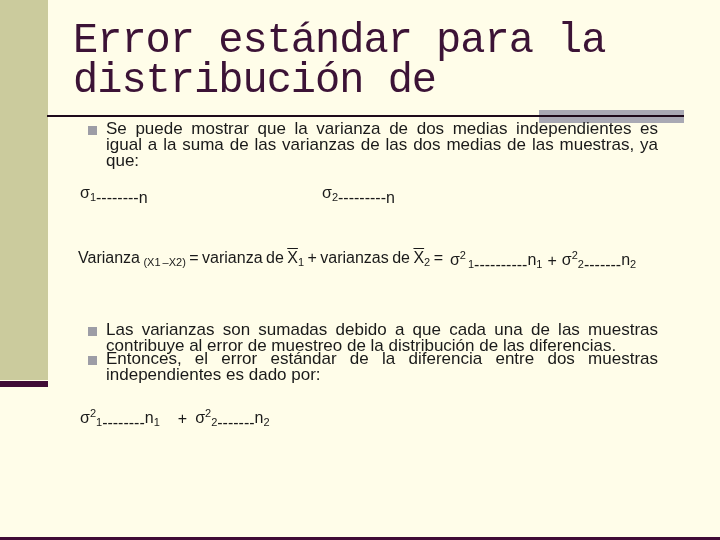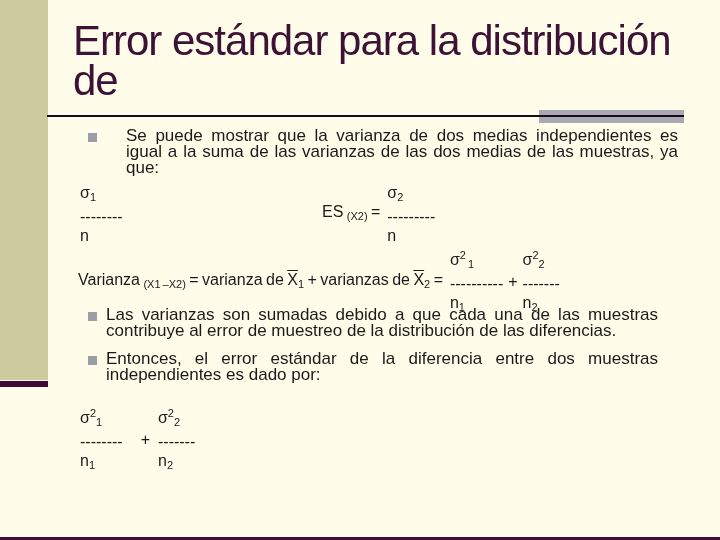--- a/index.html
+++ b/index.html
@@ -9,44 +9,44 @@
     font-family:"Liberation Sans", sans-serif;
   }
   .abs { position:absolute; }
 
   #band        { left:0; top:0; width:48px; height:380px; background:#cbcb9d; }
   #band-bar    { left:0; top:381px; width:48px; height:6px; background:#400c36; }
   #bottom-line { left:0; top:537px; width:720px; height:3px; background:#400c36; }
 
   #title {
     left:73px; top:21px; width:640px; margin:0;
-    font-family:Liberation Sans, sans-serif; font-weight:normal;
+    font-family:Liberation Mono, monospace; font-weight:normal;
     font-size:42px; line-height:40px; letter-spacing:-1px;
     color:#3c1336;
   }
   #accent-rect { left:539px; top:110px; width:145px; height:13px; background:#a9a9b4; }
   #rule        { left:47px; top:115px; width:637px; height:2px; background:#1e0a1b; }
 
   .bullet-row { position:absolute; left:88px; display:flex; }
   .bullet-sq  { width:9px; height:9px; background:#9d9da6; margin-top:5px; flex:0 0 auto; }
   .bullet-text{
     margin-left:9px; width:552px;
     font-size:17px; line-height:16px; color:#1a1a1a;
     text-align:justify;
   }
-  #bullet-1 { top:128px;gap:20px; }
-  #bullet-2 { top:307px; }
+  #bullet-1 { top:121px; }
+  #bullet-2 { top:322px; }
   #bullet-3 { top:351px; }
 
   .formula {
     position:absolute; display:flex; align-items:center;
     font-size:16px; line-height:19px; color:#1a1a1a;
     white-space:pre; word-spacing:-1px;
   }
-  .frac { display:inline-flex; flex-direction:column; align-items:flex-start; }
+  .frac { display:inline-flex; flex-direction:row; align-items:flex-end; }
   .frac > span { display:block; text-align:center; }
   .plus { padding:0 5px; }
   .plus-wide { padding:0 8px 0 18px; }
 
   .seg-sub { font-size:11px; vertical-align:-3px; }
   .seg-sup { font-size:11px; vertical-align:6px; }
   .seg-over{ text-decoration:overline; }
 
   #f1-left  { left:80px;  top:183px; }
   #f1-right { left:322px; top:183px; }
@@ -73,21 +73,20 @@
 
 <div class="formula" id="f1-left">
   <span class="frac">
     <span><span>σ</span><span class="seg-sub">1</span></span>
     <span>--------</span>
     <span><span>n</span></span>
   </span>
 </div>
 
 <div class="formula" id="f1-right">
-  <span><span>ES </span><span class="seg-sub">(X2)</span><span> =  </span></span>
   <span class="frac">
     <span><span>σ</span><span class="seg-sub">2</span></span>
     <span>---------</span>
     <span><span>n</span></span>
   </span>
 </div>
 
 <div class="formula" id="f2">
   <span><span>Varianza </span><span class="seg-sub">(X1 –X2)</span><span> = varianza de </span><span class="seg-over">X</span><span class="seg-sub">1</span><span> + varianzas de </span><span class="seg-over">X</span><span class="seg-sub">2</span><span> =  </span></span>
   <span class="frac">

